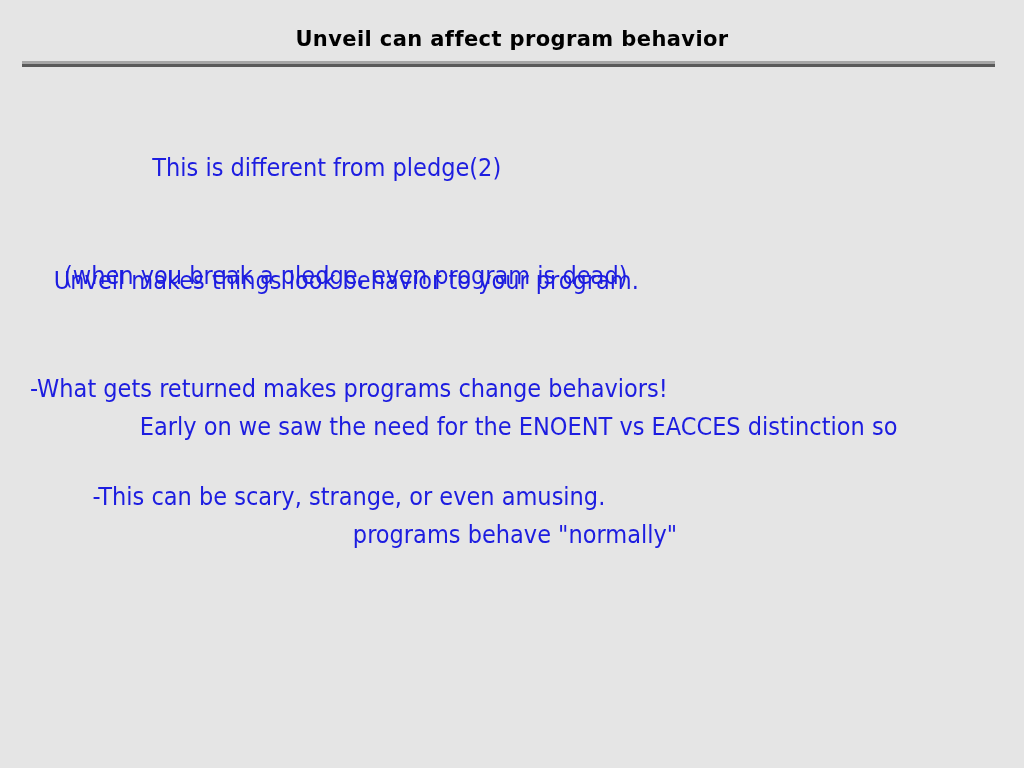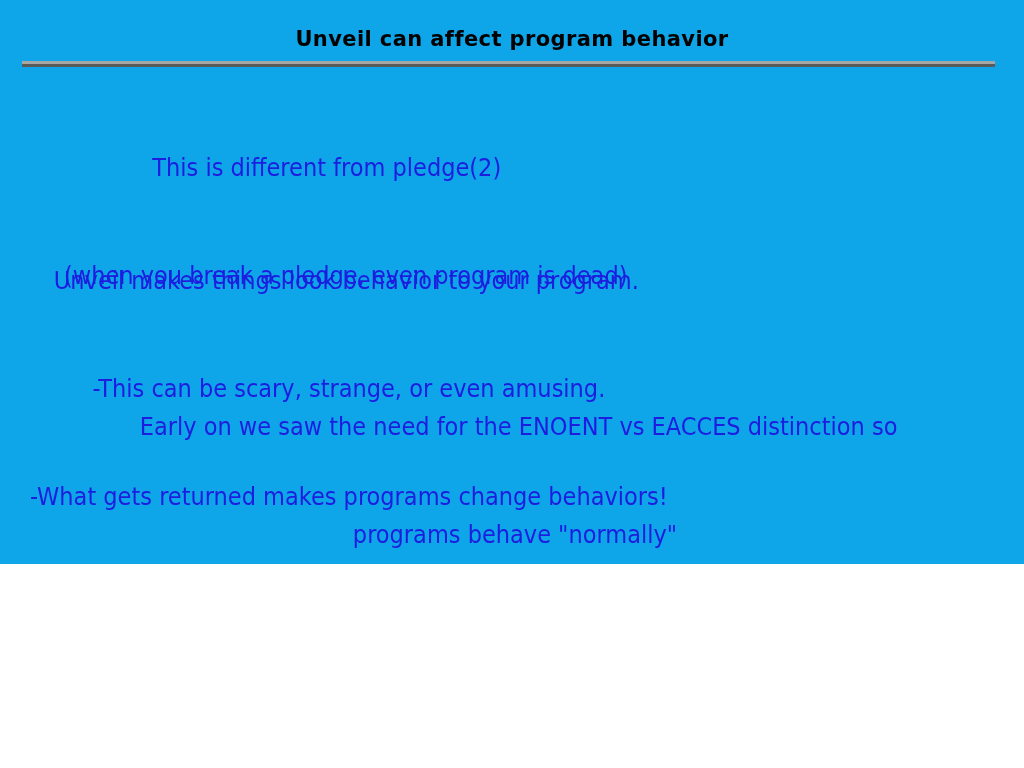--- a/index.html
+++ b/index.html
@@ -14,22 +14,22 @@
     font-family: "DejaVu Sans", sans-serif;
     overflow: hidden;
     position: relative;
   }
 
   #slide {
     position: absolute;
     left: 0;
     top: 0;
     width: 1024px;
-    height: 564px;
-    background: #0ea5e9;
+    height: 768px;
+    background: #e5e5e5;
   }
 
   
   #slide-title {
     position: absolute;
     left: 0;
     top: 26px;
     width: 1024px;
     text-align: center;
     font-family: "DejaVu Sans", sans-serif;
@@ -117,22 +117,22 @@
 
   <div id="body-content">
 
     <div class="para" id="para-1">
       <span class="line">This is different from pledge(2)</span>
       <span class="line line-indent">(when you break a pledge, even program is dead)</span>
     </div>
 
     <div class="para" id="para-2">
       <span class="line">Unveil makes things look behavior to your program.</span>
+      <span class="line line-dash">-What gets returned makes programs change behaviors!</span>
       <span class="line line-dash">-This can be scary, strange, or even amusing.</span>
-      <span class="line line-dash">-What gets returned makes programs change behaviors!</span>
     </div>
 
     <div class="para" id="para-3">
       <span class="line"> Early on we saw the need for the ENOENT vs EACCES distinction so</span>
       <span class="line">programs behave "normally"</span>
     </div>
 
   </div>
 </div>
 

